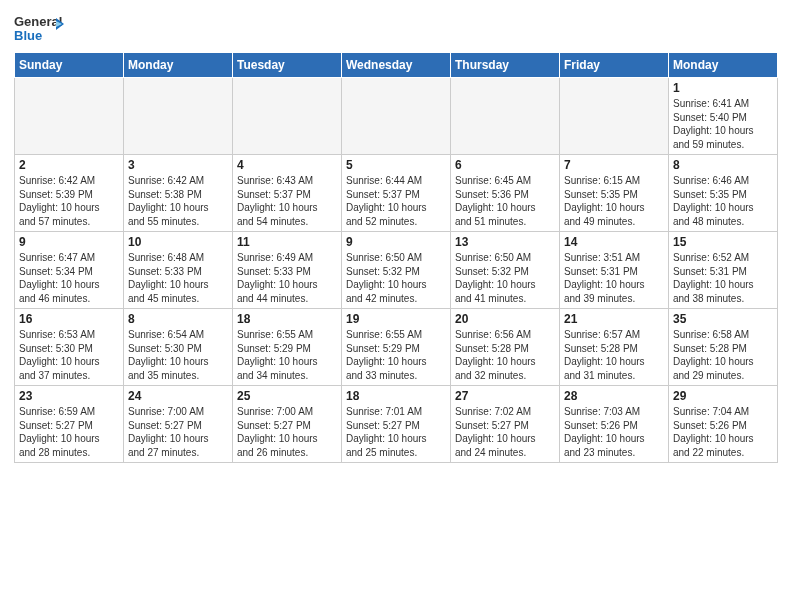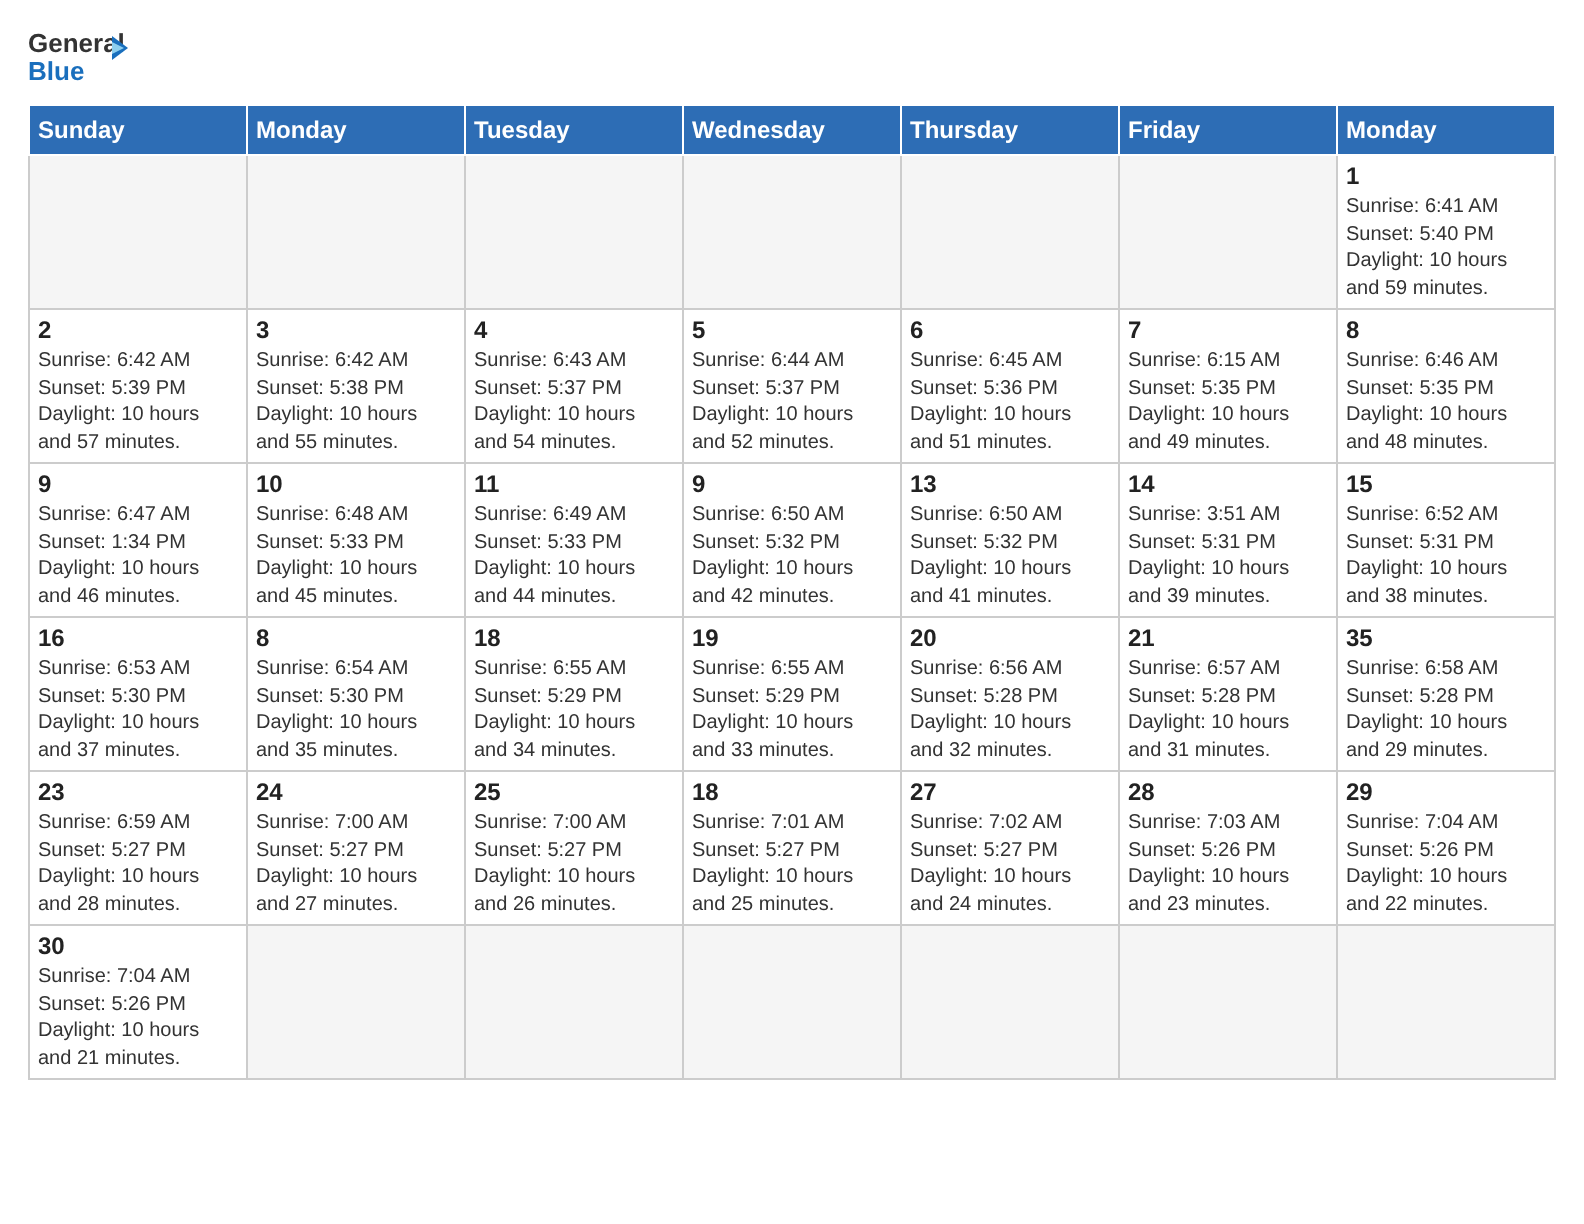--- a/index.html
+++ b/index.html
@@ -179,21 +179,21 @@
             <div class="day-info">Sunrise: 6:46 AM
 Sunset: 5:35 PM
 Daylight: 10 hours
 and 48 minutes.</div>
           </td>
         </tr>
         <tr>
           <td>
             <span class="day-number">9</span>
             <div class="day-info">Sunrise: 6:47 AM
-Sunset: 1:34 PM
+Sunset: 5:34 PM
 Daylight: 10 hours
 and 46 minutes.</div>
           </td>
           <td>
             <span class="day-number">10</span>
             <div class="day-info">Sunrise: 6:48 AM
 Sunset: 5:33 PM
 Daylight: 10 hours
 and 45 minutes.</div>
           </td>
@@ -327,31 +327,16 @@
 Daylight: 10 hours
 and 23 minutes.</div>
           </td>
           <td>
             <span class="day-number">29</span>
             <div class="day-info">Sunrise: 7:04 AM
 Sunset: 5:26 PM
 Daylight: 10 hours
 and 22 minutes.</div>
           </td>
-        </tr>
-        <tr class="last-row">
-          <td>
-            <span class="day-number">30</span>
-            <div class="day-info">Sunrise: 7:04 AM
-Sunset: 5:26 PM
-Daylight: 10 hours
-and 21 minutes.</div>
-          </td>
-          <td class="empty"></td>
-          <td class="empty"></td>
-          <td class="empty"></td>
-          <td class="empty"></td>
-          <td class="empty"></td>
-          <td class="empty"></td>
         </tr>
       </tbody>
   </table>
 </div>
 
 </body></html>

